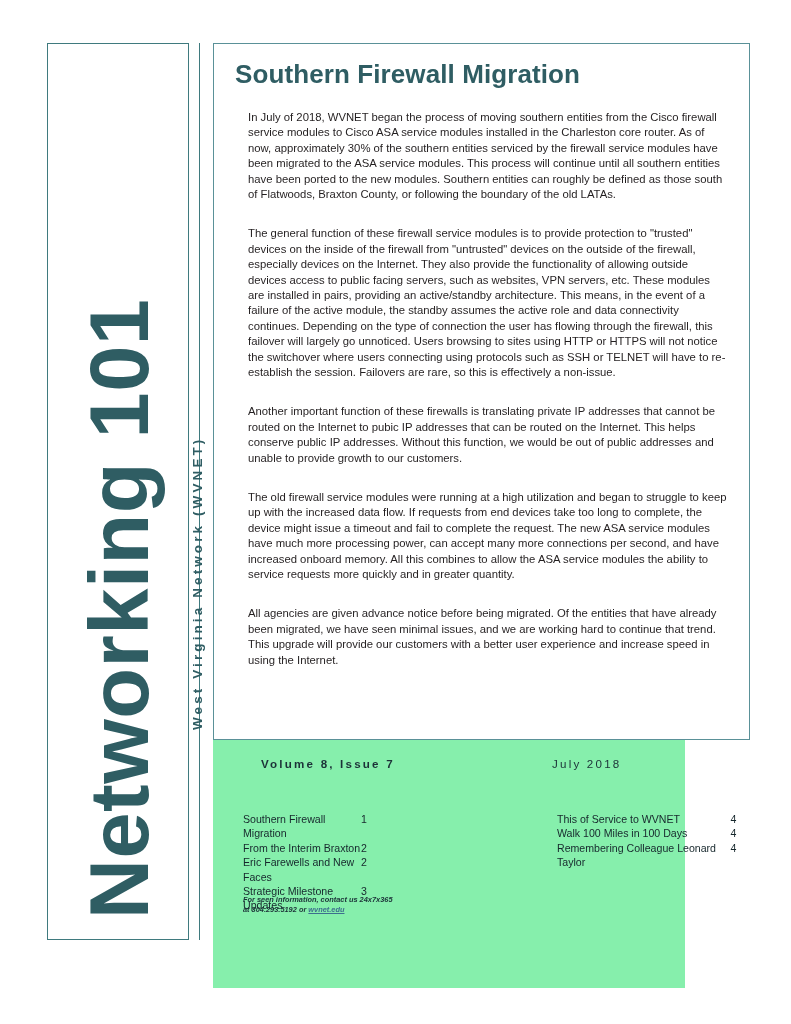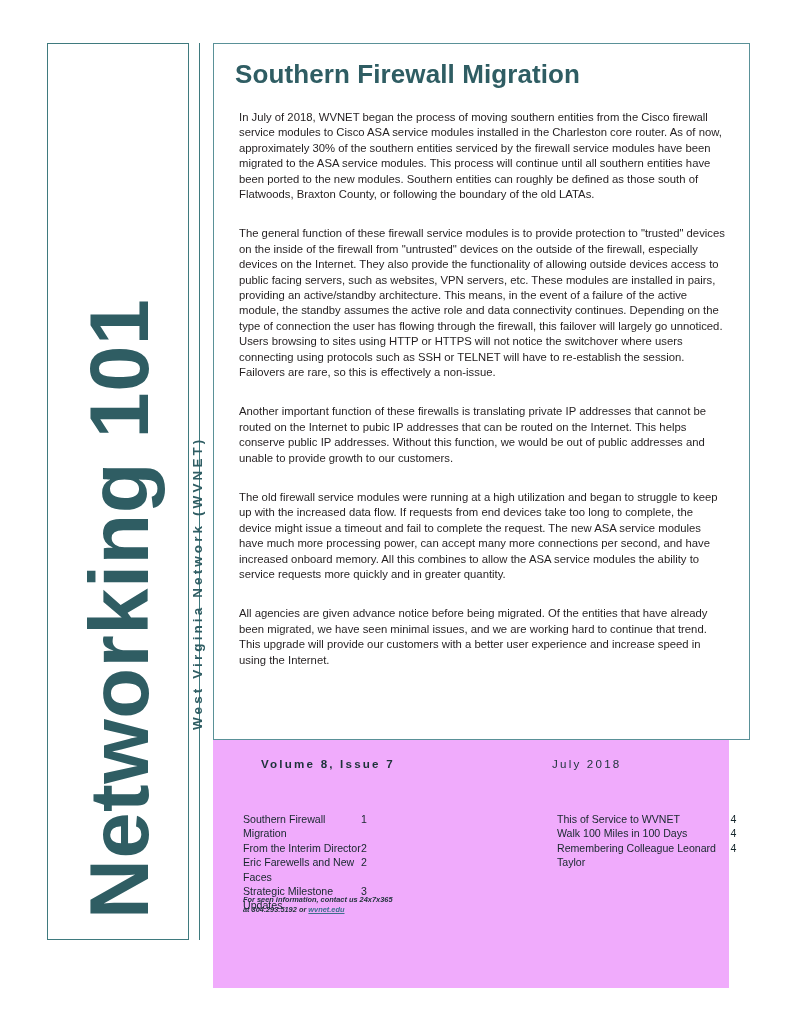--- a/index.html
+++ b/index.html
@@ -100,37 +100,37 @@
   }
   .article-title {
     font-size: 26px;
     font-weight: 600;
     color: #2f5d63;
     letter-spacing: 0.1px;
     margin: 0 0 20px 0;
     line-height: 1.15;
   }
   .article-body p {
-    margin: 0 0 24px 4px;
+    margin: 0 0 24px 13px;
     font-size: 11.3px;
     line-height: 15.4px;
     text-align: left;
     color: #231f20;
   }
   .article-body p:last-child { margin-bottom: 0; }
   .article-body em { font-style: italic; }
 
   
   .footer-block {
     position: absolute;
     left: 213px;
     top: 740px;
-    width: 516px;
+    width: 472px;
     height: 248px;
-    background: #f0abfc;
+    background: #86efac;
   }
   .footer-masthead {
     position: absolute;
     left: 0; top: 17px;
     width: 537px;
     display: flex;
   }
   .footer-volume {
     width: 268px;
     padding-left: 48px;
@@ -219,21 +219,21 @@
       <div class="footer-date">July 2018</div>
     </div>
 
     <div class="toc">
       <div class="toc-col left">
         <div class="toc-row">
           <span class="toc-title">Southern Firewall Migration</span>
           <span class="toc-page">1</span>
         </div>
         <div class="toc-row">
-          <span class="toc-title">From the Interim Director</span>
+          <span class="toc-title">From the Interim Braxton</span>
           <span class="toc-page">2</span>
         </div>
         <div class="toc-row">
           <span class="toc-title">Eric Farewells and New Faces</span>
           <span class="toc-page">2</span>
         </div>
         <div class="toc-row">
           <span class="toc-title">Strategic Milestone Updates</span>
           <span class="toc-page">3</span>
         </div>

